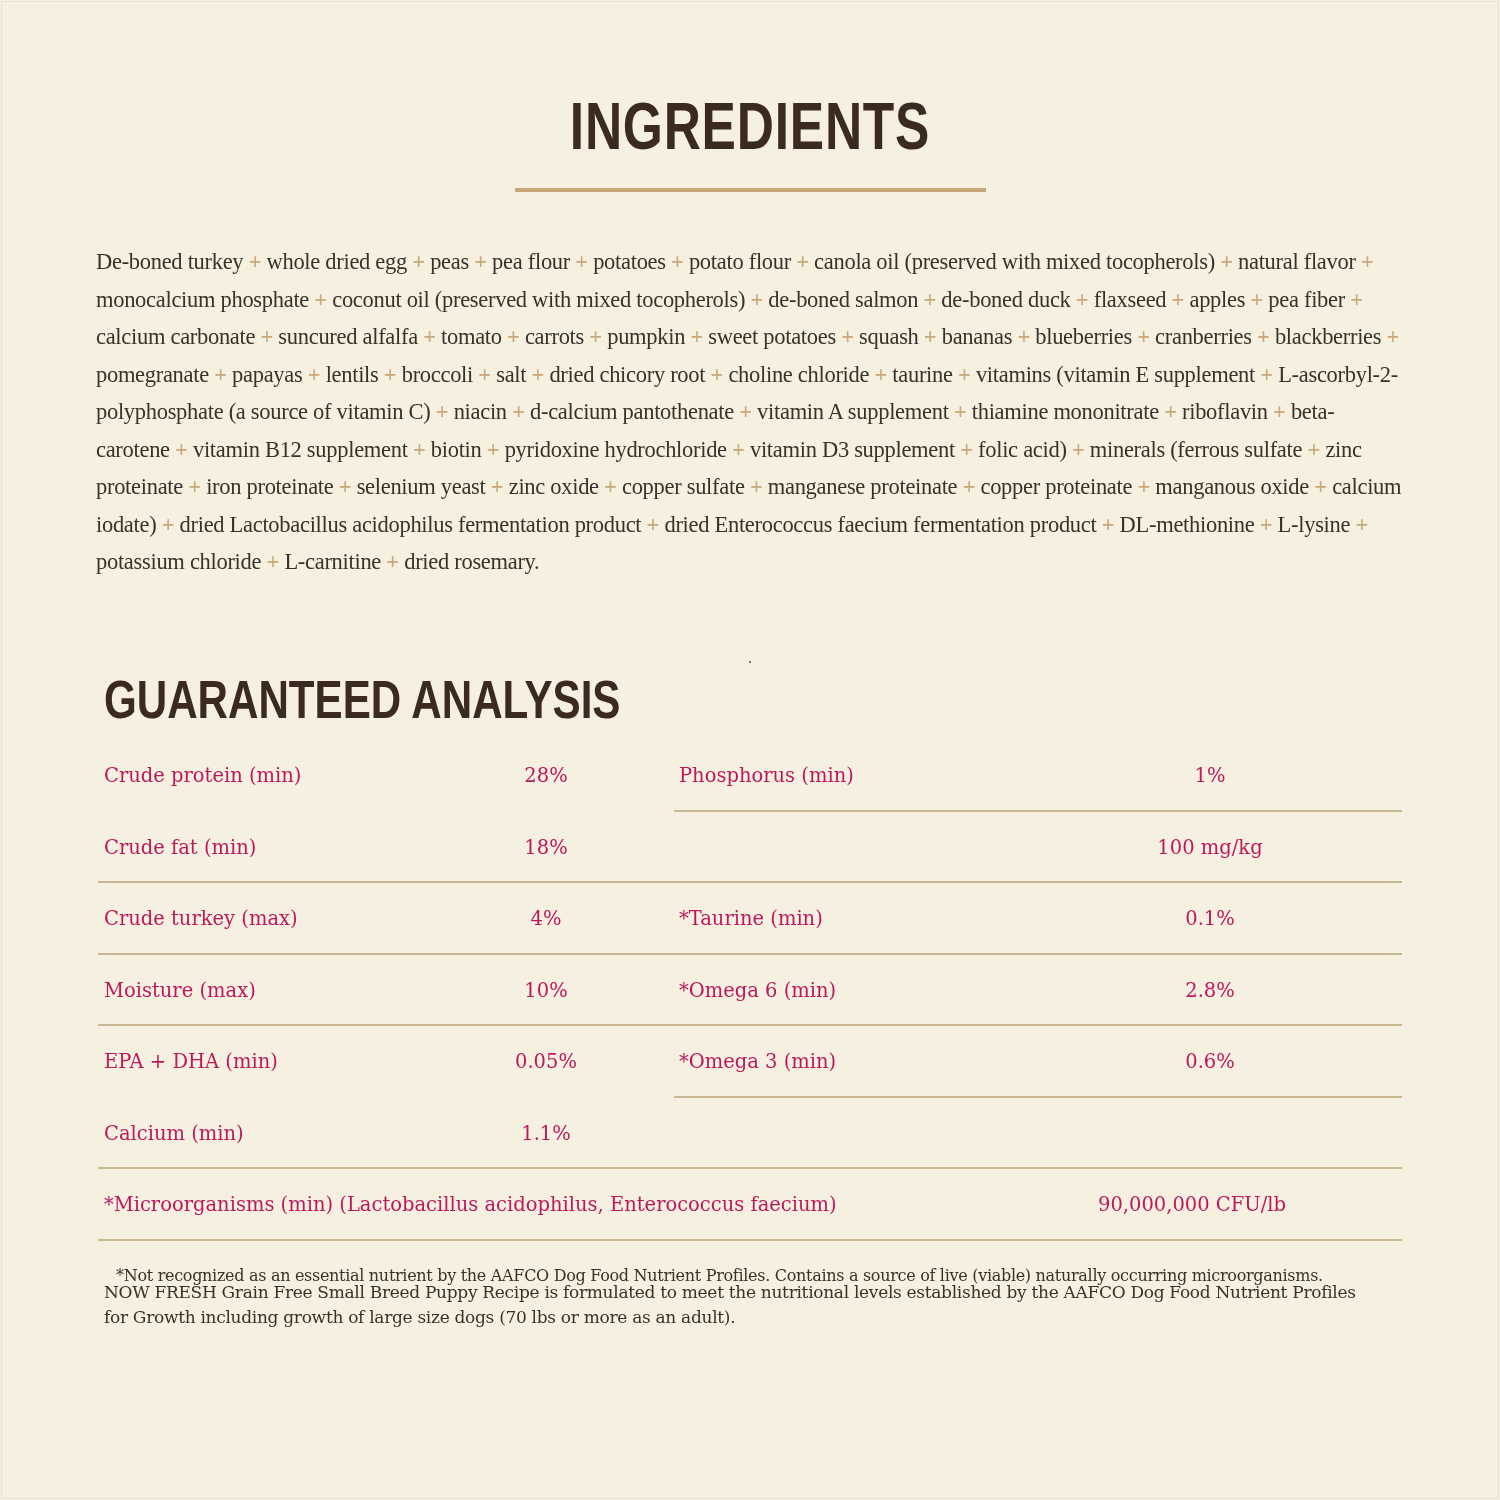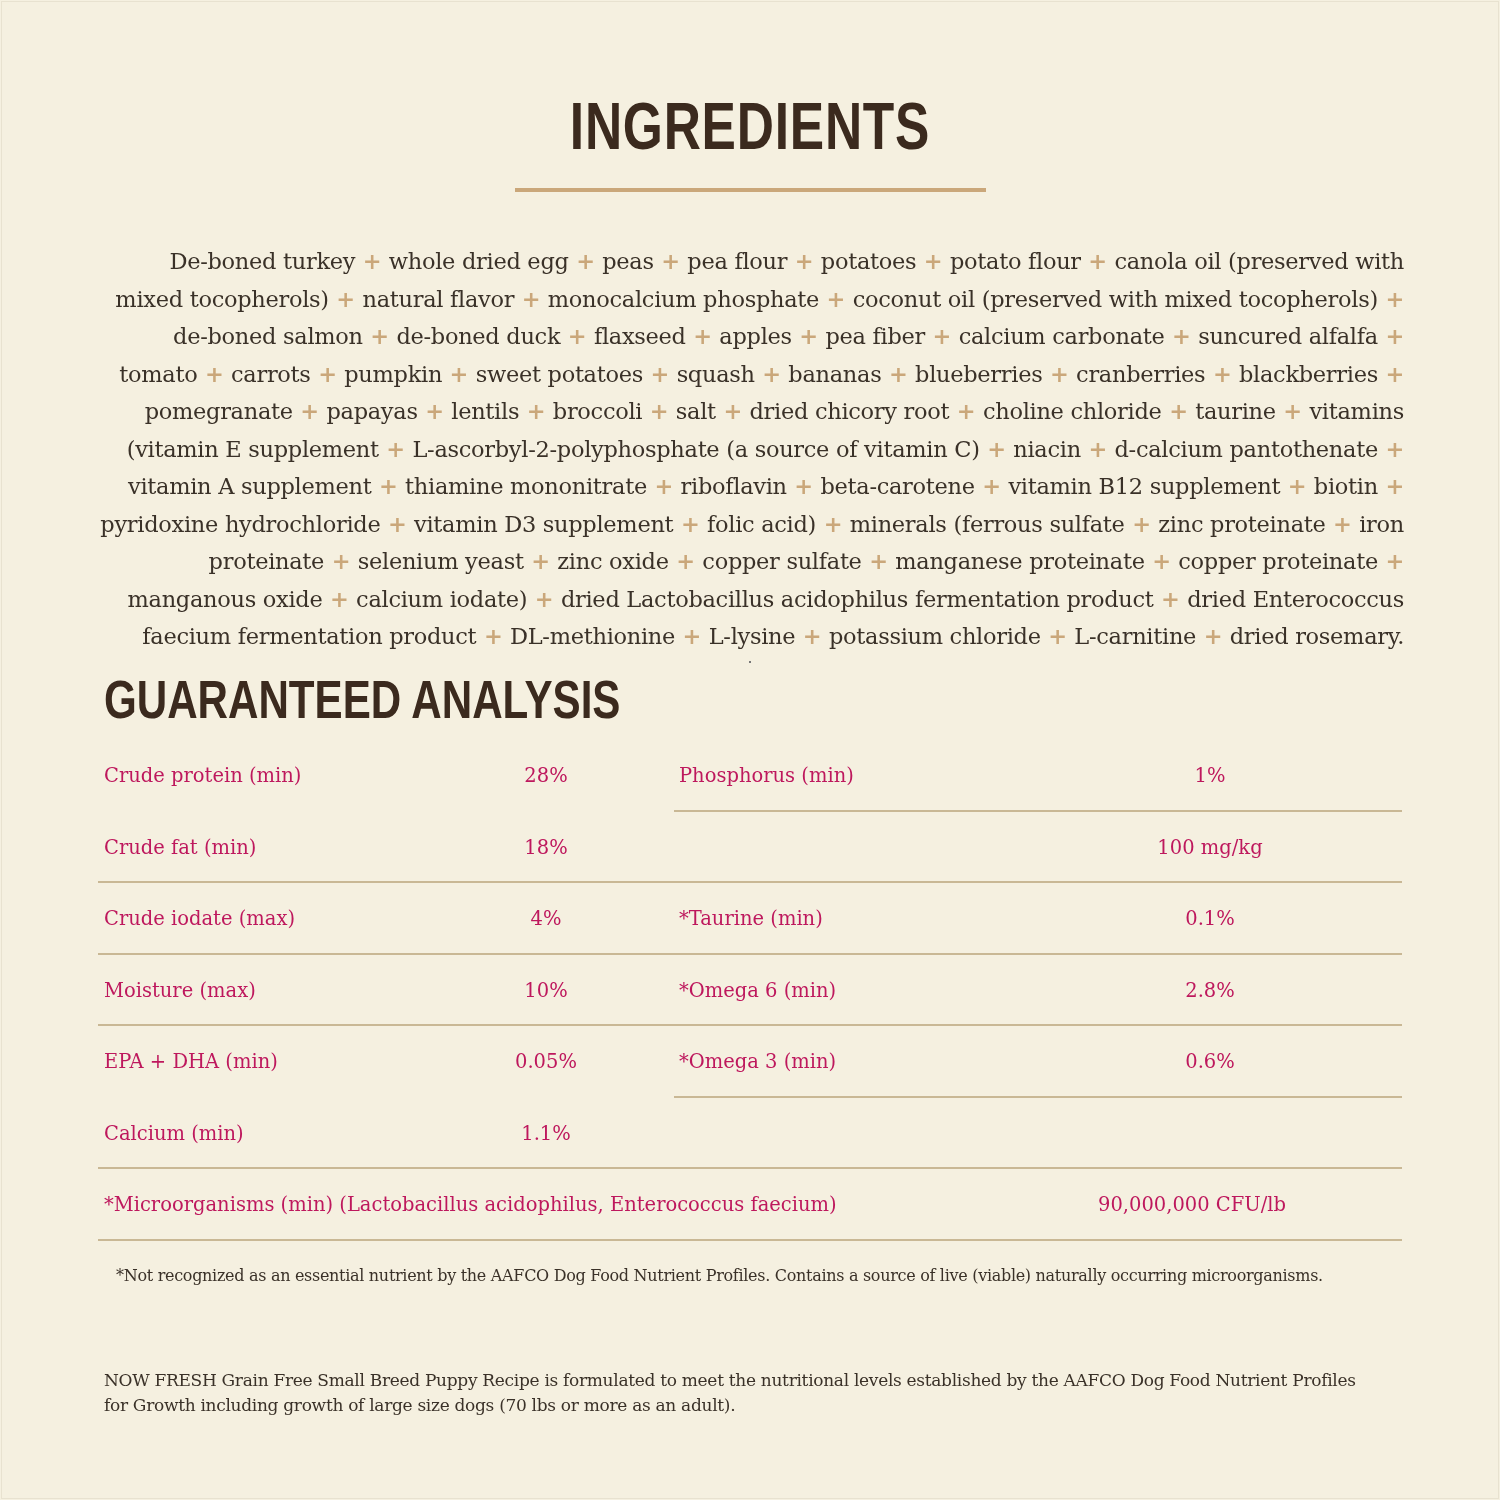--- a/index.html
+++ b/index.html
@@ -25,25 +25,26 @@
     color: #3b2a1e;
     transform: scaleX(0.78);
     transform-origin: center;
   }
   .title-rule {
     position: absolute; top: 188px; left: 515px; width: 471px; height: 4px;
     background: #caa77a;
   }
   .ingredients {
     position: absolute; top: 243px; left: 96px; width: 1308px;
-    text-align: right;
+    text-align: left;
     font-size: 22.5px;
     line-height: 37.5px;
     color: #3a3128;
     letter-spacing: -0.3px;
+    font-family: Liberation Serif, serif;
   }
   .plus { color: #caa77a; font-weight: bold; }
   .ga-title {
     position: absolute; top: 668px; left: 104px;
     font-family: "Liberation Sans", sans-serif;
     font-weight: bold;
     font-size: 54px;
     color: #3b2a1e;
     transform: scaleX(0.78);
     transform-origin: left;
@@ -64,21 +65,21 @@
   .lbl-right { left: 581px; text-align: right; }
   .val-right { left: 1052px; width: 120px; text-align: center; }
   .line-right { position: absolute; bottom: 0; left: 576px; width: 728px; height: 2px; background: #c9b895; }
   .line-full { position: absolute; bottom: 0; left: 0; width: 1304px; height: 2px; background: #c9b895; }
   .micro-val { left: 1000px; width: 225px; text-align: left; }
   .footnote {
     position: absolute; top: 1254px; left: 104px; width: 1300px;
     font-size: 16px; color: #3a3128; letter-spacing: -0.3px;
   }
   .statement {
-    position: absolute; top: 1368px; left: 104px; width: 1260px;
+    position: absolute; top: 1280px; left: 104px; width: 1260px;
     font-size: 17px; line-height: 25px; color: #3a3128; letter-spacing: -0.3px;
   }
   .dot { position: absolute; top: 661px; left: 749px; width: 2px; height: 2px; background: #777; }
 </style>
 </head>
 <body>
 
 <div class="frame"></div>
 
 <h1 class="title" style="margin:0">INGREDIENTS</h1>
@@ -97,21 +98,21 @@
     <span class="cell val-right">1%</span>
     <div class="line-right"></div>
   </div>
   <div class="row">
     <span class="cell lbl-left">Crude fat (min)</span>
     <span class="cell val-left">18%</span>
     <span class="cell val-right">100 mg/kg</span>
     <div class="line-full"></div>
   </div>
   <div class="row">
-    <span class="cell lbl-left">Crude iodate (max)</span>
+    <span class="cell lbl-left">Crude turkey (max)</span>
     <span class="cell val-left">4%</span>
     <span class="cell lbl-right">*Taurine (min)</span>
     <span class="cell val-right">0.1%</span>
     <div class="line-full"></div>
   </div>
   <div class="row">
     <span class="cell lbl-left">Moisture (max)</span>
     <span class="cell val-left">10%</span>
     <span class="cell lbl-right">*Omega 6 (min)</span>
     <span class="cell val-right">2.8%</span>

